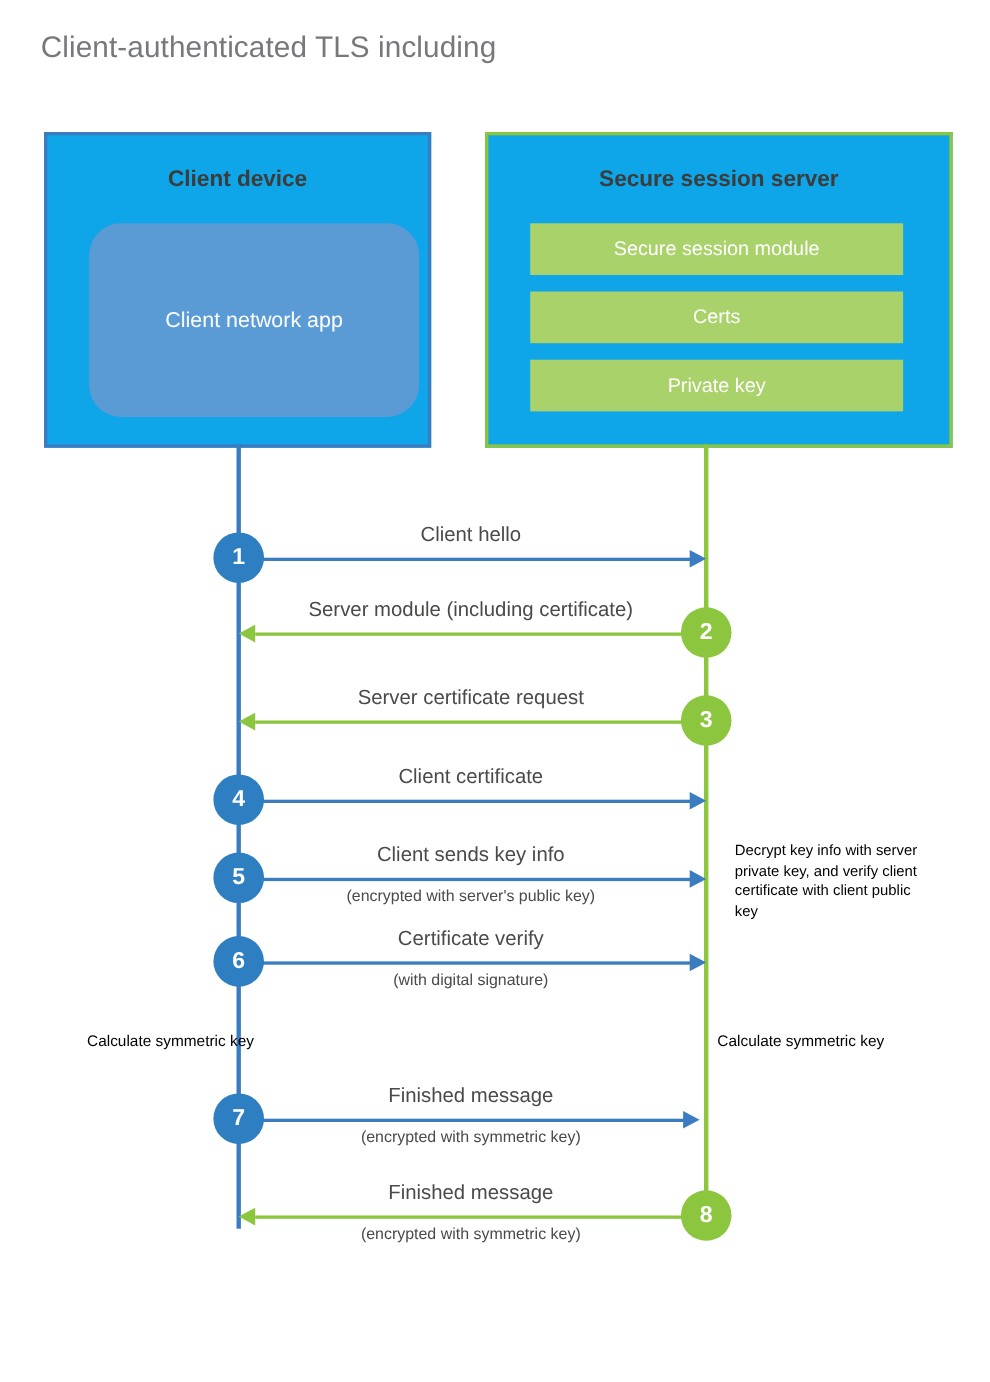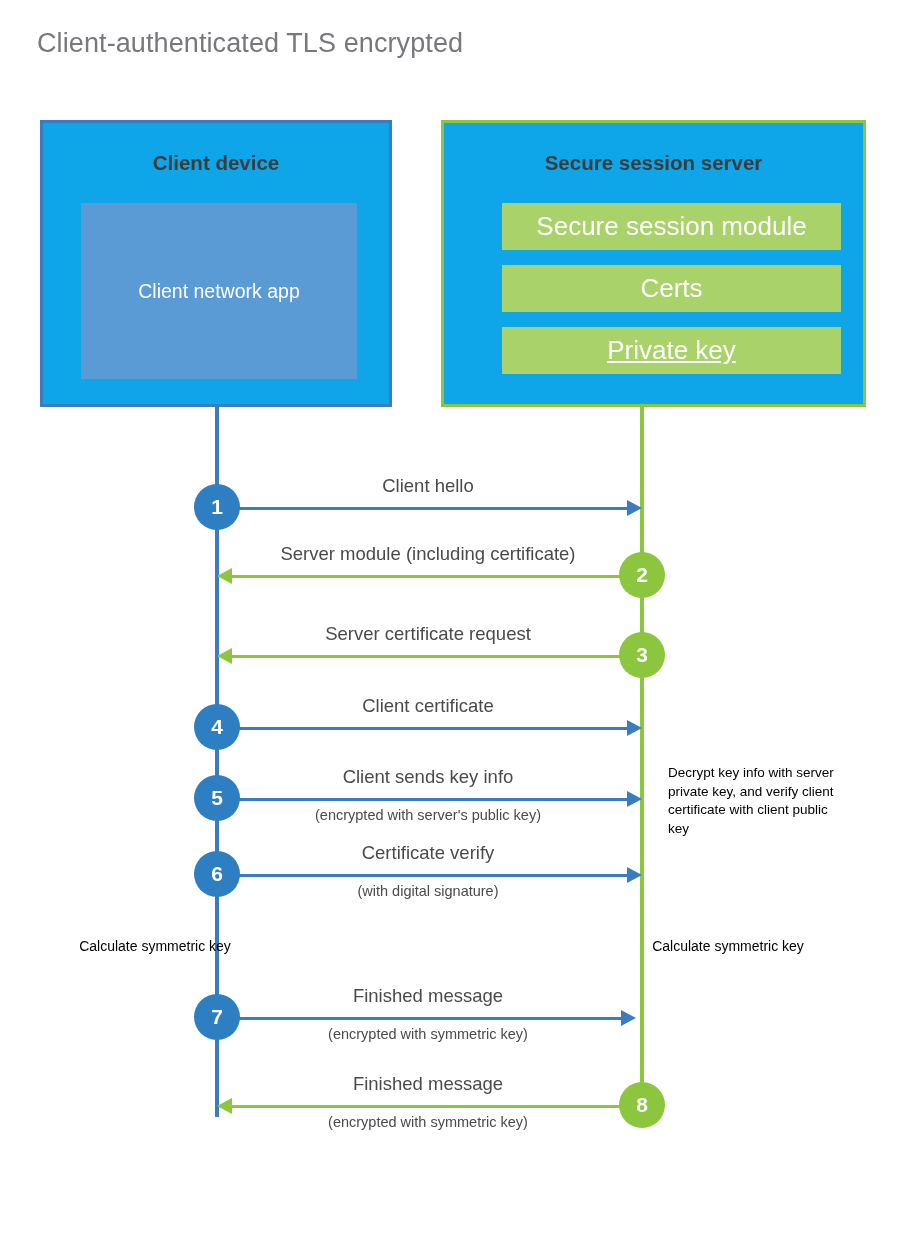--- a/index.html
+++ b/index.html
@@ -65,36 +65,37 @@
     display: flex;
     align-items: center;
     justify-content: center;
     color: #ffffff;
     box-sizing: border-box;
     text-align: center;
   }
   #client-app {
     left: 38px;
     top: 80px;
-    width: 276px;
+    width: 300px;
     height: 176px;
     background: #5b9bd5;
     font-size: 19.5px;
     line-height: 1.35;
+    border-radius: 29px;
   }
   .server-component {
-    left: 58px;
+    left: 38px;
     width: 339px;
     height: 47px;
     background: #a9d26a;
-    font-size: 26px;
+    font-size: 18px;
   }
   #server-module { top: 80px; }
   #server-certs  { top: 142px; }
-  #server-pkey   { top: 204px; text-decoration: underline; }
+  #server-pkey   { top: 204px; }
 
   
   .lifeline {
     position: absolute;
     width: 4px;
   }
   #client-lifeline {
     left: 215px;
     top: 404px;
     height: 713px;
@@ -199,21 +200,21 @@
     left: 648px;
     top: 937px;
     width: 160px;
     text-align: center;
     font-size: 14px;
   }
 </style>
 </head>
 <body>
 
-<div id="diagram-title">Client-authenticated TLS encrypted</div>
+<div id="diagram-title">Client-authenticated TLS including</div>
 
 <div class="actor-box" id="client-box">
   <div class="actor-title">Client device</div>
   <div class="component" id="client-app">Client network app</div>
 </div>
 
 <div class="actor-box" id="server-box">
   <div class="actor-title">Secure session server</div>
   <div class="component server-component" id="server-module">Secure session module</div>
   <div class="component server-component" id="server-certs">Certs</div>

